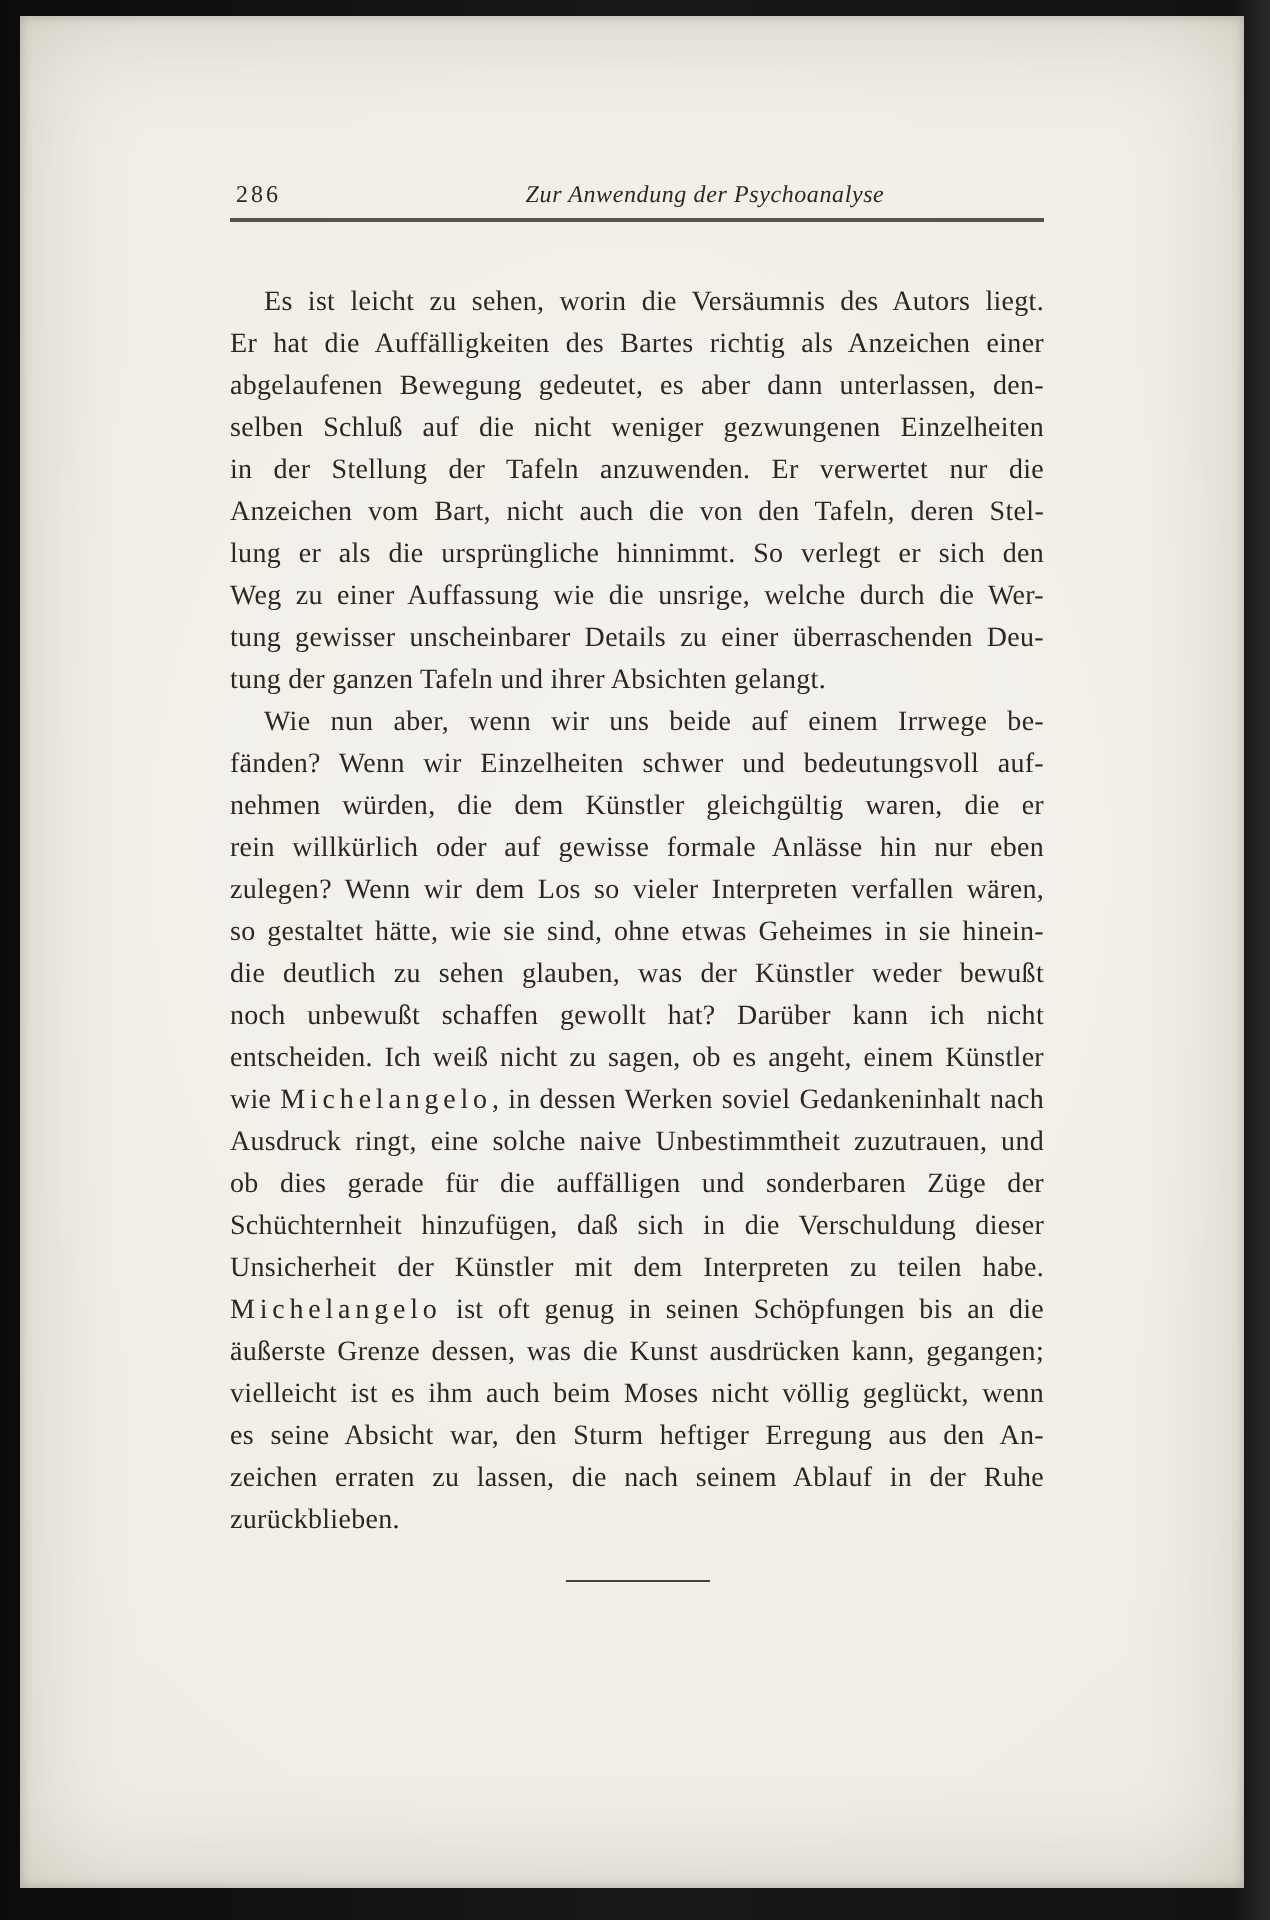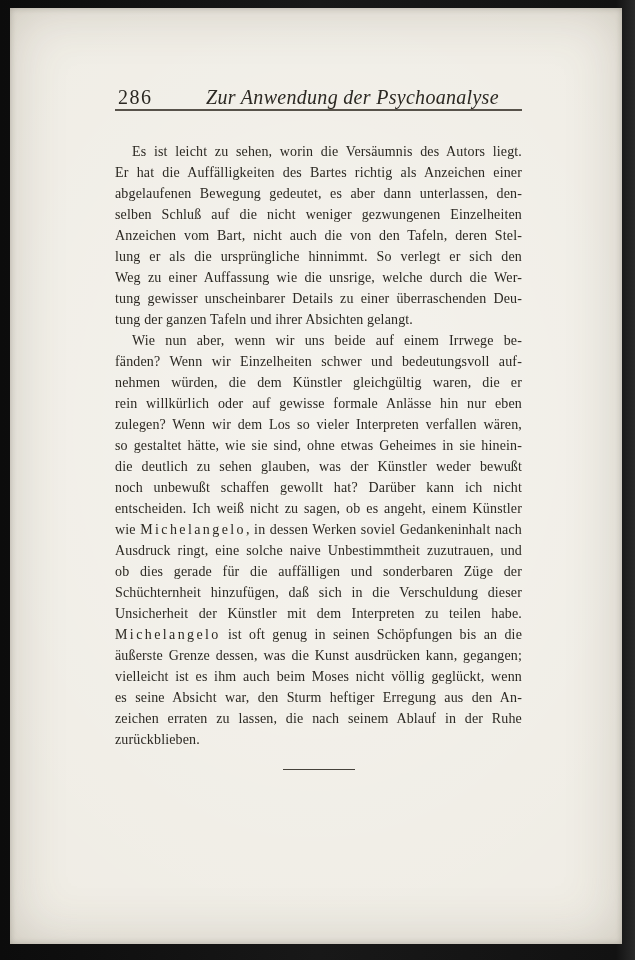--- a/index.html
+++ b/index.html
@@ -24,21 +24,21 @@
   .textblock {
     position: absolute;
     left: 105px;
     top: 80px;
     width: 407px;
     color: #2b2822;
   }
   .page-header {
     position: relative;
     height: 18px;
-    font-size: 20px;
+    font-size: 12px;
     line-height: 18px;
   }
   .pagenum {
     position: absolute;
     left: 3px; top: 0;
     letter-spacing: 1.5px;
   }
   .runtitle {
     display: block;
     text-align: center;
@@ -87,20 +87,21 @@
       </div>
 
       <div class="header-rule"></div>
 
       <div class="body-text">
           <div class="para">
             <div class="line indent"><span class="">Es ist leicht zu sehen, worin die Versäumnis des Autors liegt.</span></div>
             <div class="line"><span class="">Er hat die Auffälligkeiten des Bartes richtig als Anzeichen einer</span></div>
             <div class="line"><span class="">abgelaufenen Bewegung gedeutet, es aber dann unterlassen, den-</span></div>
             <div class="line"><span class="">selben Schluß auf die nicht weniger gezwungenen Einzelheiten</span></div>
+            <div class="line"><span class="">in der Stellung der Tafeln anzuwenden. Er verwertet nur die</span></div>
             <div class="line"><span class="">Anzeichen vom Bart, nicht auch die von den Tafeln, deren Stel-</span></div>
             <div class="line"><span class="">lung er als die ursprüngliche hinnimmt. So verlegt er sich den</span></div>
             <div class="line"><span class="">Weg zu einer Auffassung wie die unsrige, welche durch die Wer-</span></div>
             <div class="line"><span class="">tung gewisser unscheinbarer Details zu einer überraschenden Deu-</span></div>
             <div class="line last"><span class="">tung der ganzen Tafeln und ihrer Absichten gelangt.</span></div>
           </div>
           <div class="para">
             <div class="line indent"><span class="">Wie nun aber, wenn wir uns beide auf einem Irrwege be-</span></div>
             <div class="line"><span class="">fänden? Wenn wir Einzelheiten schwer und bedeutungsvoll auf-</span></div>
             <div class="line"><span class="">nehmen würden, die dem Künstler gleichgültig waren, die er</span></div>

